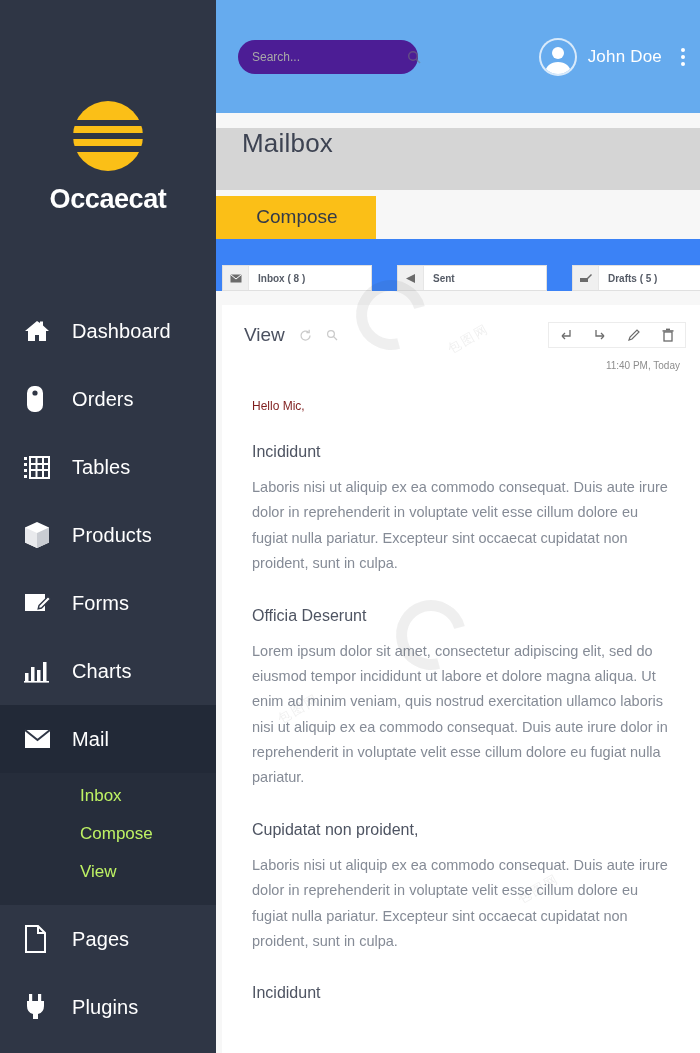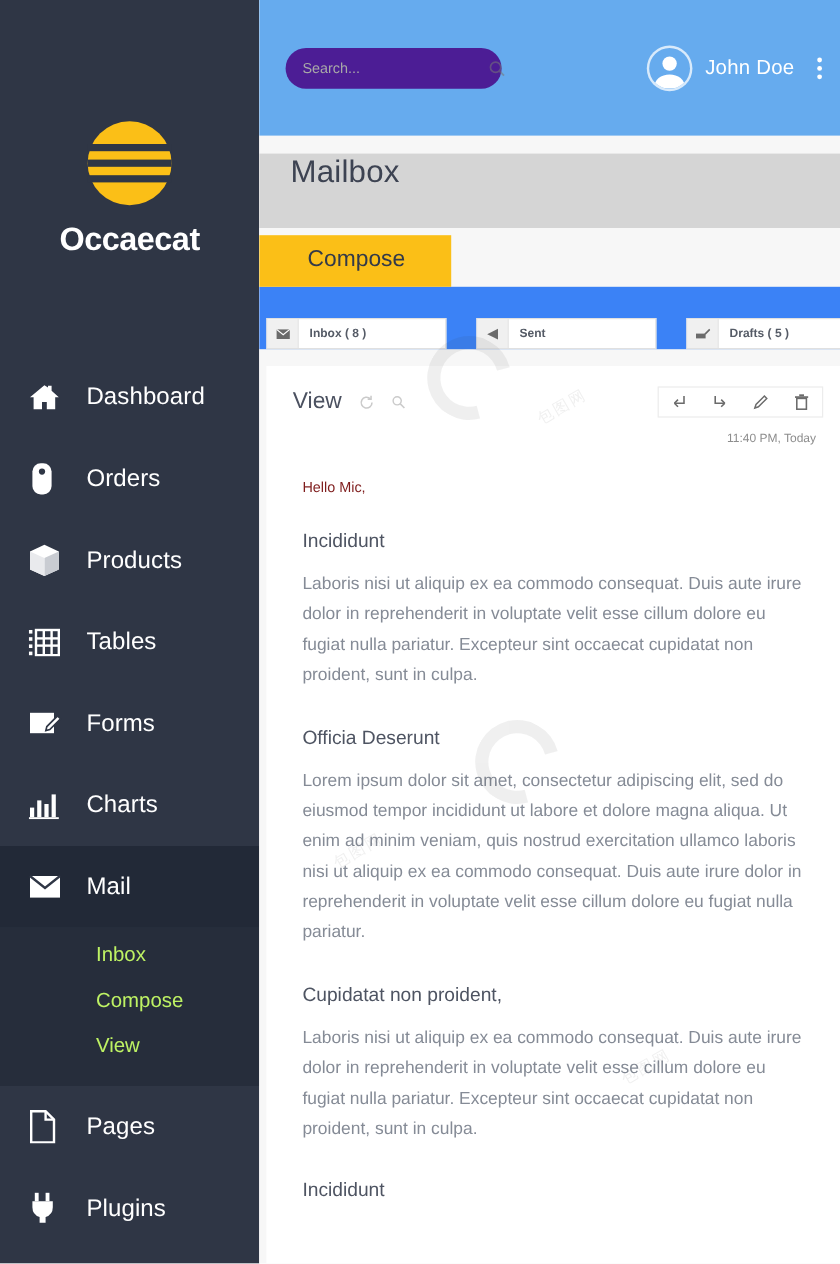--- a/index.html
+++ b/index.html
@@ -246,45 +246,45 @@
           <svg width="22" height="28" viewBox="0 0 22 28">
               <rect x="3" y="1" width="16" height="26" rx="7" fill="#fff"></rect>
               <circle cx="11" cy="8" r="2.6" fill="#2f3645"></circle>
             </svg>
         </span>
         <span class="nav-label">Orders</span>
       </div>
 
       <div class="nav-item">
         <span class="nav-ico">
-          <svg width="26" height="28" viewBox="0 0 26 28">
-            <path fill="#fff" d="M13 1L1 6.5v15L13 27l12-5.5v-15z"></path>
-            <path fill="#2f3645" d="M13 1L1 6.5 13 12l12-5.5z" opacity=".0"></path>
-            <path fill="#c9ccd2" d="M13 12v15L25 21.5v-15z"></path>
-            <path fill="#e9eaed" d="M1 6.5L13 12v15L1 21.5z"></path>
-          </svg>
-        </span>
-        <span class="nav-label">Products</span>
-      </div>
-
-      <div class="nav-item">
-        <span class="nav-ico">
           <svg width="26" height="24" viewBox="0 0 26 24">
             <rect x="0" y="2" width="3" height="3" fill="#fff"></rect>
               <rect x="0" y="8" width="3" height="3" fill="#fff"></rect>
               <rect x="0" y="14" width="3" height="3" fill="#fff"></rect>
               <rect x="0" y="20" width="3" height="3" fill="#fff"></rect>
             <rect x="6" y="2" width="19" height="21" fill="none" stroke="#fff" stroke-width="2"></rect>
             <rect x="11.5" y="2" width="2" height="21" fill="#fff"></rect>
               <rect x="18" y="2" width="2" height="21" fill="#fff"></rect>
             <rect x="6" y="8" width="19" height="2" fill="#fff"></rect>
               <rect x="6" y="14" width="19" height="2" fill="#fff"></rect>
           </svg>
         </span>
         <span class="nav-label">Tables</span>
+      </div>
+
+      <div class="nav-item">
+        <span class="nav-ico">
+          <svg width="26" height="28" viewBox="0 0 26 28">
+            <path fill="#fff" d="M13 1L1 6.5v15L13 27l12-5.5v-15z"></path>
+            <path fill="#2f3645" d="M13 1L1 6.5 13 12l12-5.5z" opacity=".0"></path>
+            <path fill="#c9ccd2" d="M13 12v15L25 21.5v-15z"></path>
+            <path fill="#e9eaed" d="M1 6.5L13 12v15L1 21.5z"></path>
+          </svg>
+        </span>
+        <span class="nav-label">Products</span>
       </div>
 
       <div class="nav-item">
         <span class="nav-ico">
           <svg width="28" height="24" viewBox="0 0 28 24">
             <rect x="1" y="3" width="20" height="17" fill="#fff"></rect>
             <path fill="#fff" stroke="#2f3645" stroke-width="1.4" d="M15 14.5L24 5.5l2.5 2.5-9 9-3.3.8z"></path>
           </svg>
         </span>
         <span class="nav-label">Forms</span>

